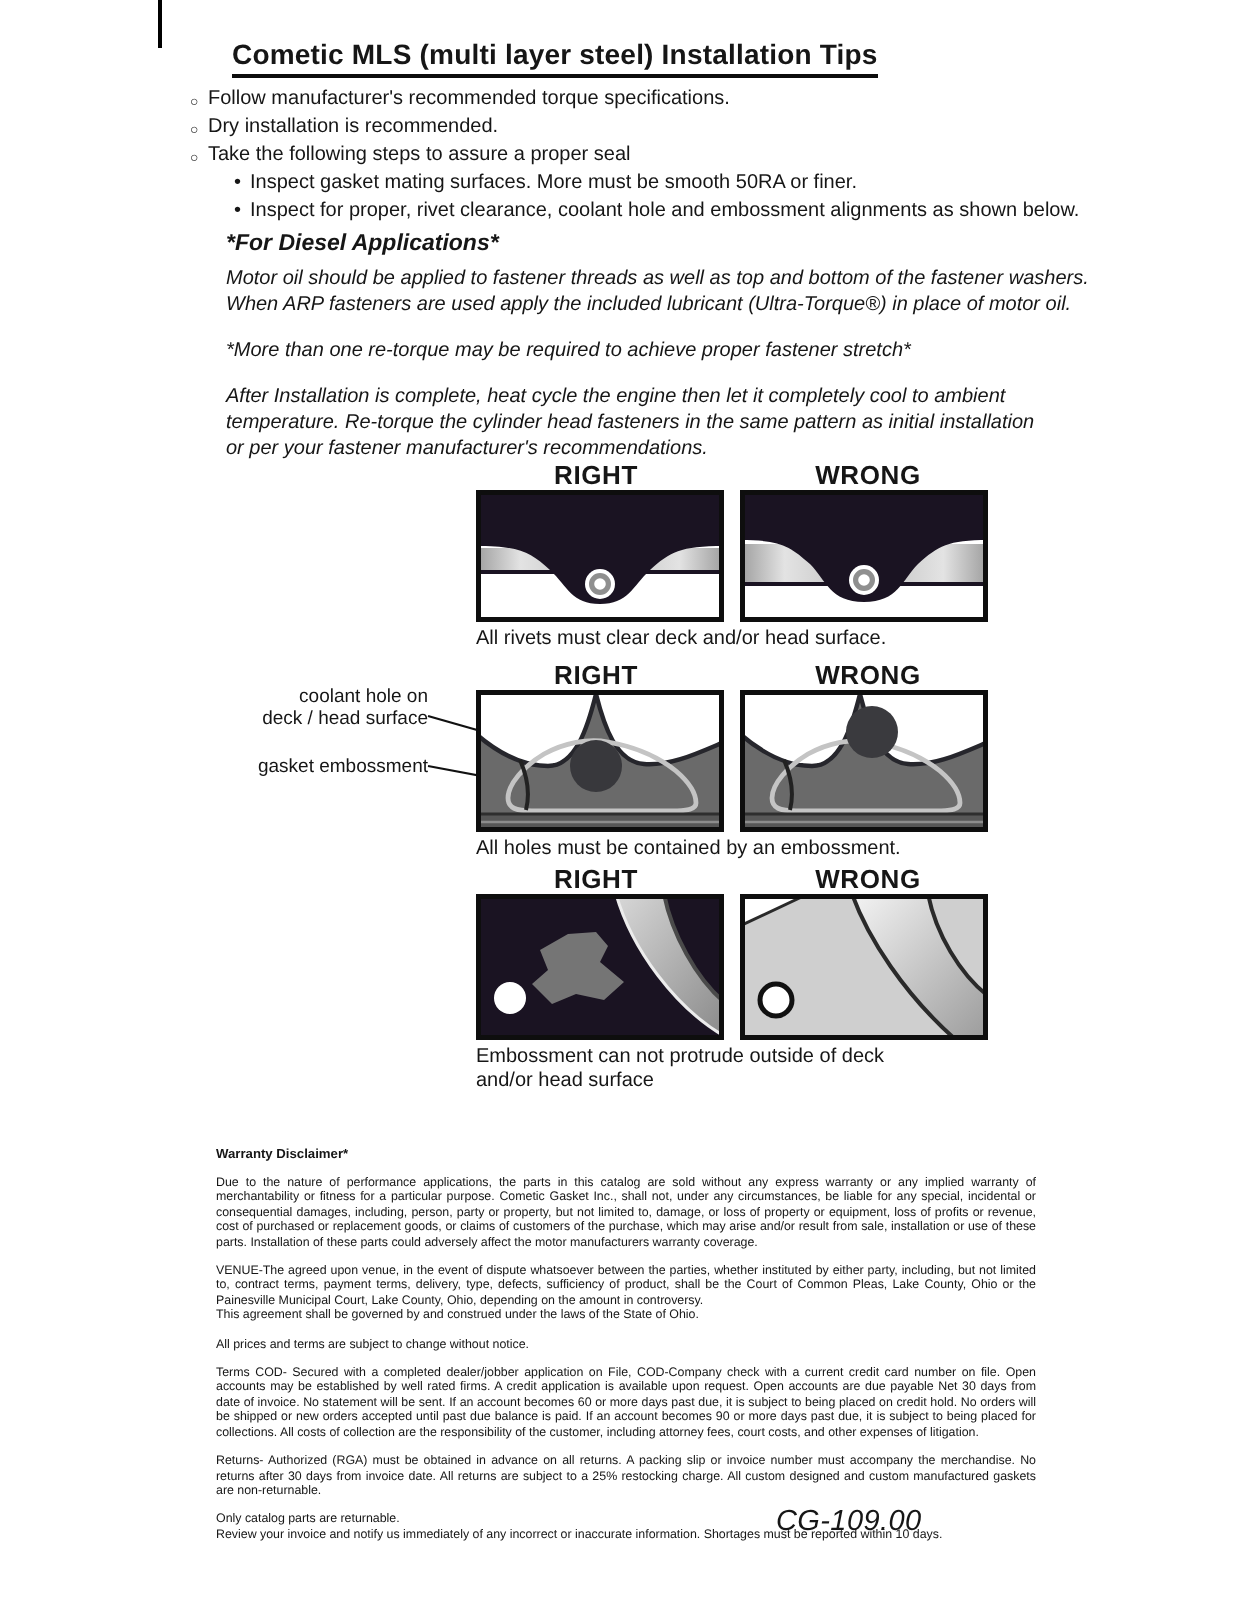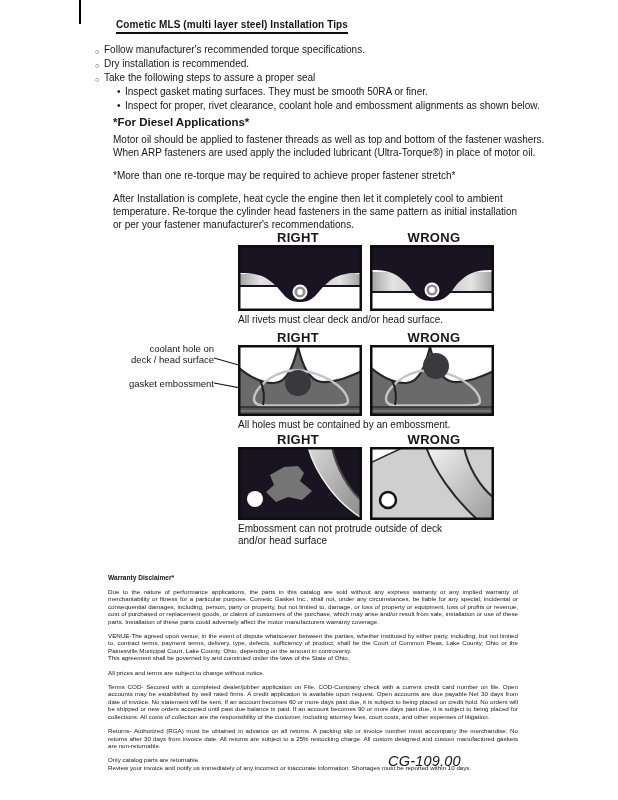--- a/index.html
+++ b/index.html
@@ -5,34 +5,34 @@
   html,body { margin:0; padding:0; background:#ffffff; }
   #doc {
     position:relative; width:618px; height:800px; background:#ffffff;
     font-family:"Liberation Sans", sans-serif; color:#161616; overflow:hidden;
   }
   .crop-mark { position:absolute; left:79px; top:0; width:2px; height:24px; background:#000; }
 
   
   .page-title {
     position:absolute; left:116px; top:19px; margin:0;
-    font-size:10px; font-weight:bold; letter-spacing:0.1px;
+    font-size:14px; font-weight:bold; letter-spacing:0.1px;
     border-bottom:2px solid #0c0c0c; padding-bottom:2px;
   }
 
   
   .bullets { position:absolute; left:95px; top:43px; margin:0; padding:0; list-style:none; width:470px; }
   .bullets li { position:relative; font-size:10px; line-height:14px; }
   li.b1 { padding-left:9px; }
   li.b1::before { content:"○"; position:absolute; left:0; top:1.5px; font-size:7px; }
   li.b2 { padding-left:30px; }
   li.b2::before { content:"•"; position:absolute; left:22px; top:0; font-size:10px; }
 
   
-  .diesel { position:absolute; left:113px; top:116px; width:460px; }
+  .diesel { position:absolute; left:113px; top:116px; width:460px;font-style:italic; }
   .diesel h2 { margin:0 0 5px 0; font-size:11.5px; font-weight:bold; }
   .diesel p { margin:0 0 10px 0; font-size:10px; line-height:13px; white-space:pre-line; }
 
   
   .fig { position:absolute; left:238px; width:256px; }
   .fig-labels { display:flex; gap:16px; height:15px; }
   .fig-labels span { width:124px; text-align:center; font-size:13px; font-weight:bold; letter-spacing:0.3px; }
   .fig-boxes { display:flex; gap:8px; }
   .fig-caption { margin-top:3px; font-size:10px; line-height:12px; white-space:pre-line; }
   #fig1 { top:230px; } #fig2 { top:330px; } #fig3 { top:432px; }
@@ -58,21 +58,21 @@
 <div id="doc">
 
   <div class="crop-mark"></div>
 
   <h1 class="page-title">Cometic MLS (multi layer steel) Installation Tips</h1>
 
   <ul class="bullets">
     <li class="b1">Follow manufacturer's recommended torque specifications.</li>
     <li class="b1">Dry installation is recommended.</li>
     <li class="b1">Take the following steps to assure a proper seal</li>
-    <li class="b2">Inspect gasket mating surfaces.  They must be smooth 50RA or finer.</li>
+    <li class="b2">Inspect gasket mating surfaces.  More must be smooth 50RA or finer.</li>
     <li class="b2">Inspect for proper, rivet clearance, coolant hole and embossment alignments as shown below.</li>
   </ul>
 
   <div class="diesel">
     <h2>*For Diesel Applications*</h2>
     <p>Motor oil should be applied to fastener threads as well as top and bottom of the fastener washers.
 When ARP fasteners are used apply the included lubricant (Ultra-Torque®) in place of motor oil.</p>
     <p>*More than one re-torque may be required to achieve proper fastener stretch*</p>
     <p>After Installation is complete, heat cycle the engine then let it completely cool to ambient
 temperature. Re-torque the cylinder head fasteners in the same pattern as initial installation

